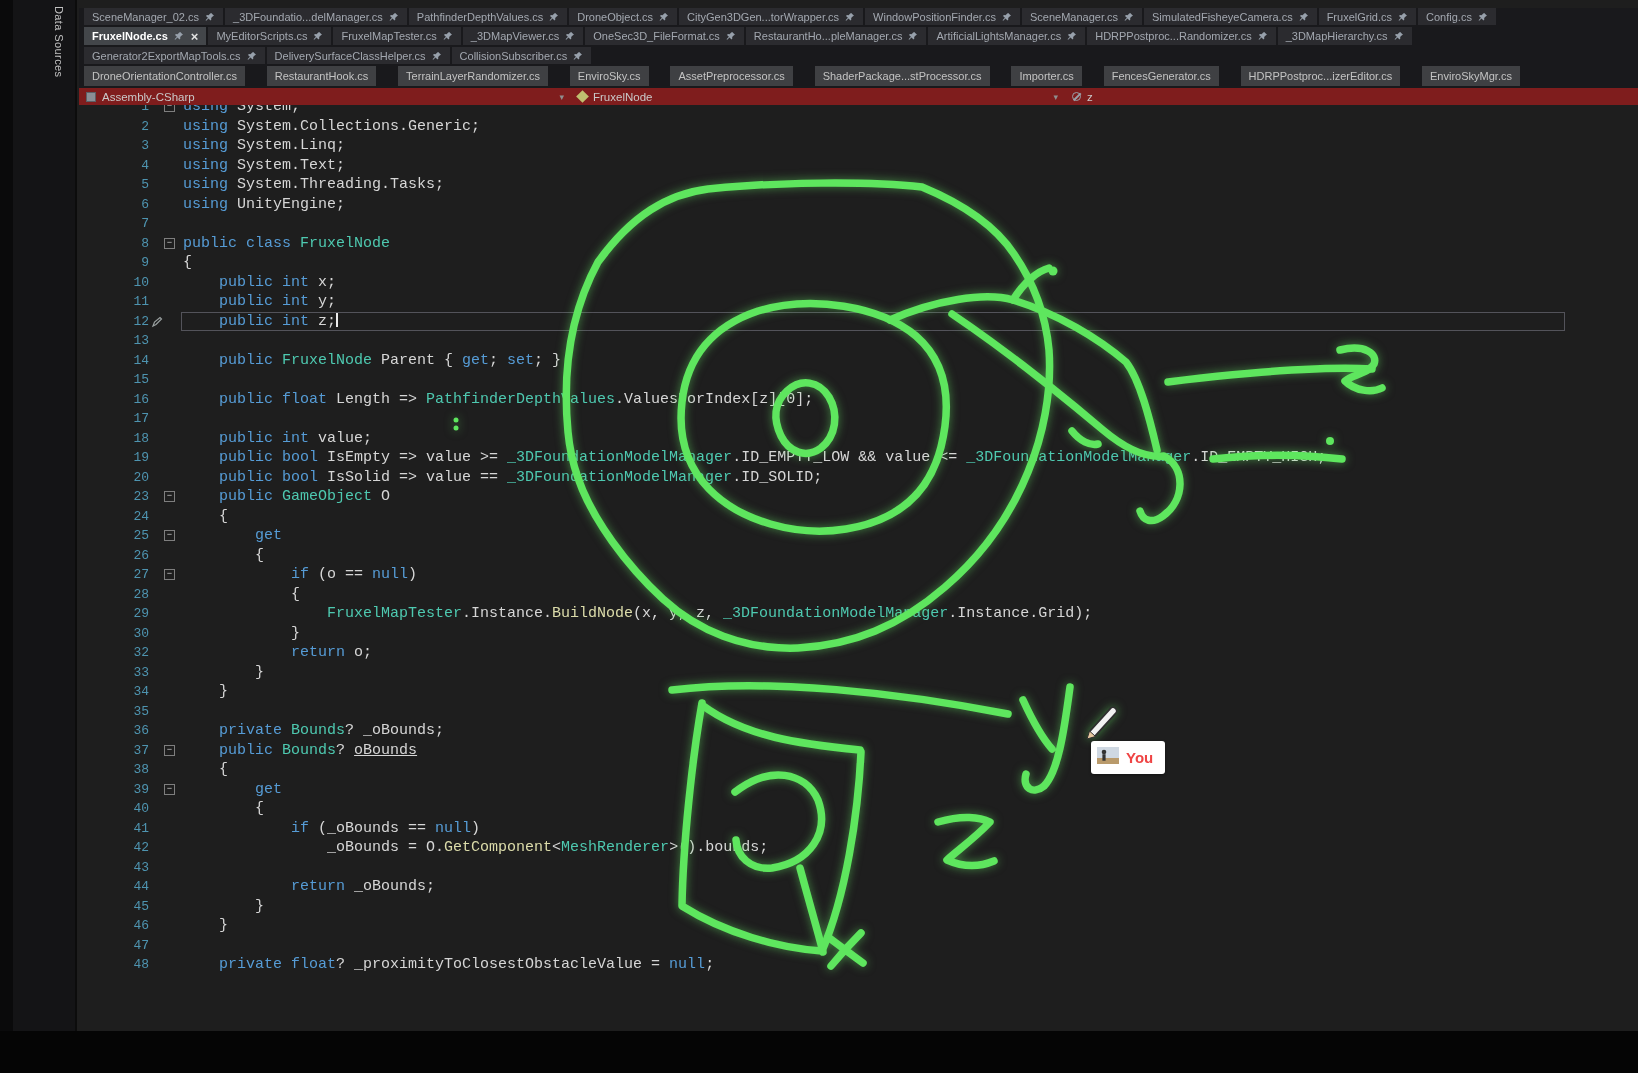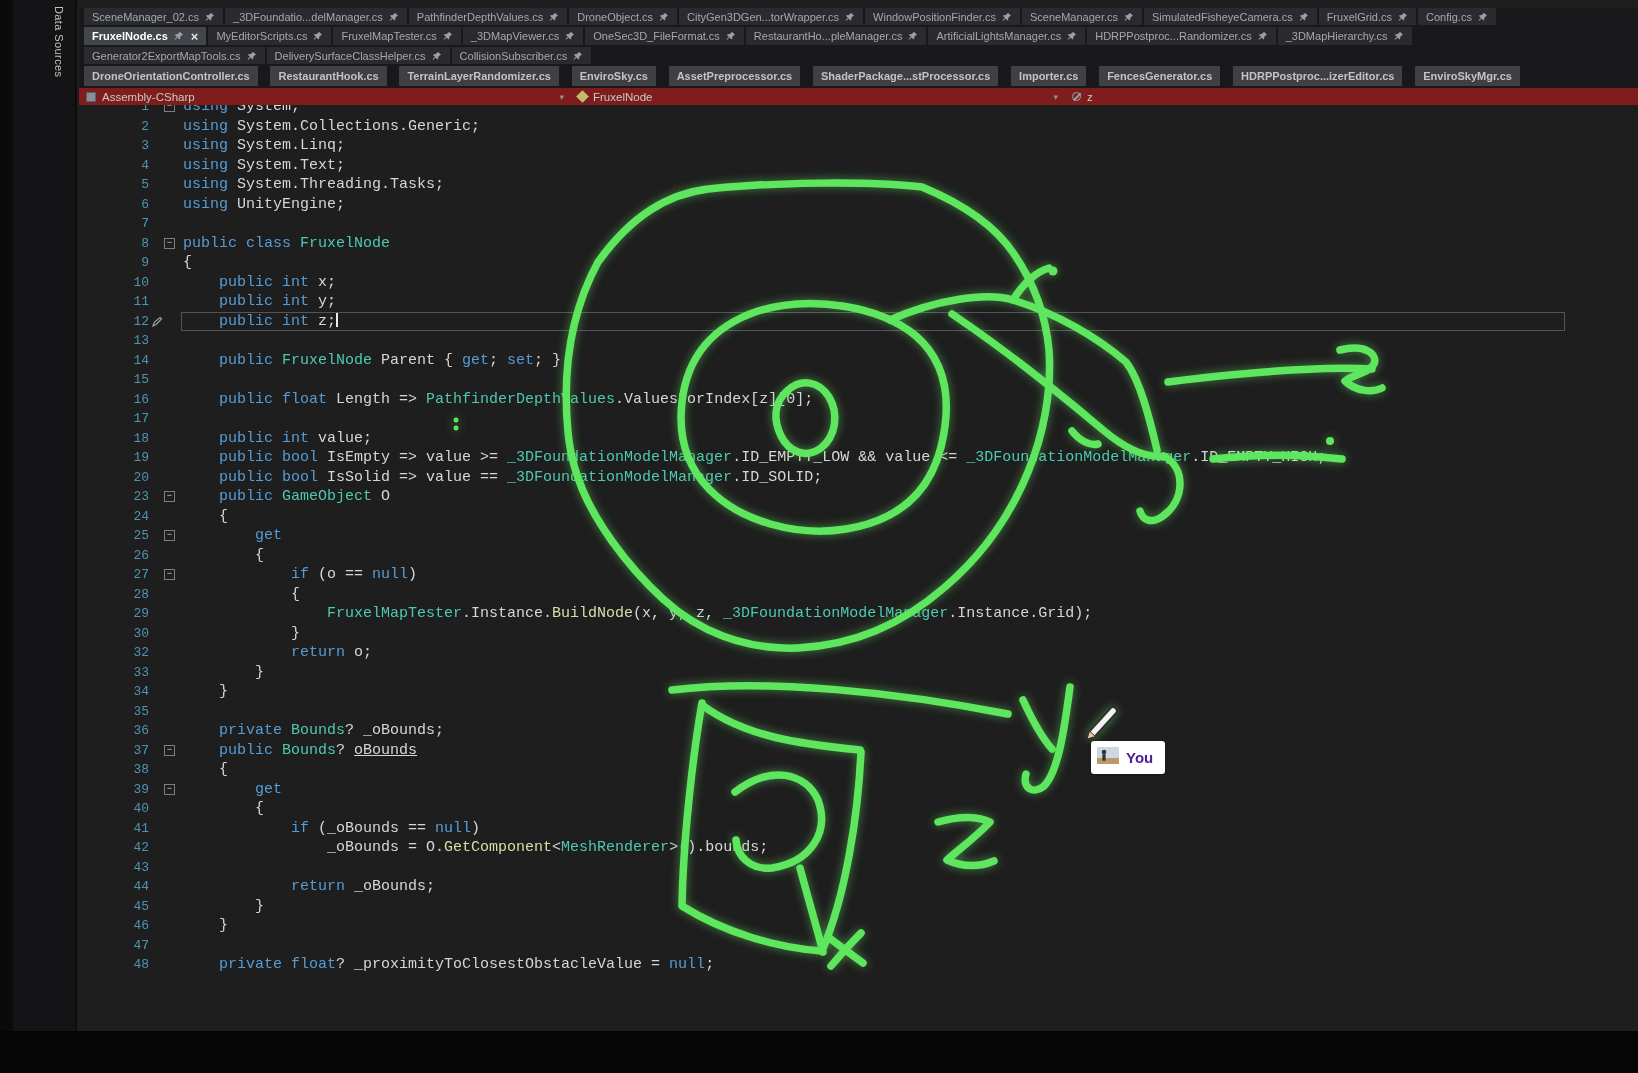--- a/index.html
+++ b/index.html
@@ -12,21 +12,21 @@
   .left-rail { position:absolute; left:0; top:0; width:77px; height:100%; background:#141416; border-right:2px solid #0c0c0c; z-index:5; }
   .left-rail .edge { position:absolute; left:0; top:0; width:13px; height:100%; background:#0a0a0b; }
   .side-label { position:absolute; left:53px; top:6px; writing-mode:vertical-rl; font-size:11px; color:#c2c2c2; letter-spacing:.4px; cursor:pointer; }
 
   
   .tabs-area { position:absolute; left:79px; top:8px; right:0; height:97px; background:#19191c; z-index:4; }
   .tab-row { position:absolute; left:0; right:0; display:flex; align-items:stretch; gap:2px; padding-left:5px; }
   .tab-row.r0 { top:0;  height:17px; }
   .tab-row.r1 { top:19px; height:18px; }
   .tab-row.r2 { top:39px; height:17px; }
-  .tab-row.r3 { top:58px; height:20px; justify-content:space-between; padding-right:118px;font-weight:bold; }
+  .tab-row.r3 { top:58px; height:20px; justify-content:space-between; padding-right:118px; }
   .tab { display:flex; align-items:center; gap:6px; padding:0 8px; background:#2b2b2f; color:#a3a8b0; font-size:11px; white-space:nowrap; cursor:pointer; }
   .tab.active { background:#43464a; color:#ffffff; font-weight:bold; }
   .tab.graytab { background:#3f4043; color:#c3c3c3; }
   .tab .close { color:#e3e3e3; font-size:13px; line-height:1; margin-left:1px; cursor:pointer; }
   .tab .pin { display:flex; align-items:center; }
 
   
   .breadcrumb { position:absolute; left:0; right:0; top:80px; height:17px; background:#7f1d1d; display:flex; align-items:center; font-size:11.5px; color:#c9c9c9; }
   .bc-box { display:flex; align-items:center; gap:6px; padding:0 7px; height:100%; cursor:pointer; }
   .bc-project { width:492px; }
@@ -55,21 +55,21 @@
   .linebox { position:absolute; left:102px; right:73px; top:0; bottom:0; border:1px solid #53535a; pointer-events:none; }
   .caret { display:inline-block; width:2px; height:15px; background:#ececec; vertical-align:-2px; }
 
   
   .ann-layer { position:absolute; left:0; top:0; width:1638px; height:1073px; z-index:50; pointer-events:none; filter:drop-shadow(0 0 5px rgba(104,236,104,.5)); }
   .ann { stroke:var(--green); fill:none; stroke-width:7.5; stroke-linecap:round; stroke-linejoin:round; }
   .anndot { fill:var(--green); }
 
   
   .you-chip { position:absolute; left:1091px; top:741px; height:33px; display:flex; align-items:center; gap:7px; padding:0 12px 0 6px; background:#ffffff; border-radius:3px; z-index:60; box-shadow:0 1px 3px rgba(0,0,0,.4); }
-  .you-label { font-size:15px; font-weight:bold; color:#4c1d95; }
+  .you-label { font-size:15px; font-weight:bold; color:#ef4444; }
 
   .bottom-bar { position:absolute; left:0; right:0; top:1031px; height:42px; background:#050505; z-index:70; }
 </style>
 </head>
 <body>
 
 <div class="app">
 
   <div class="left-rail">
     <div class="edge"></div>

